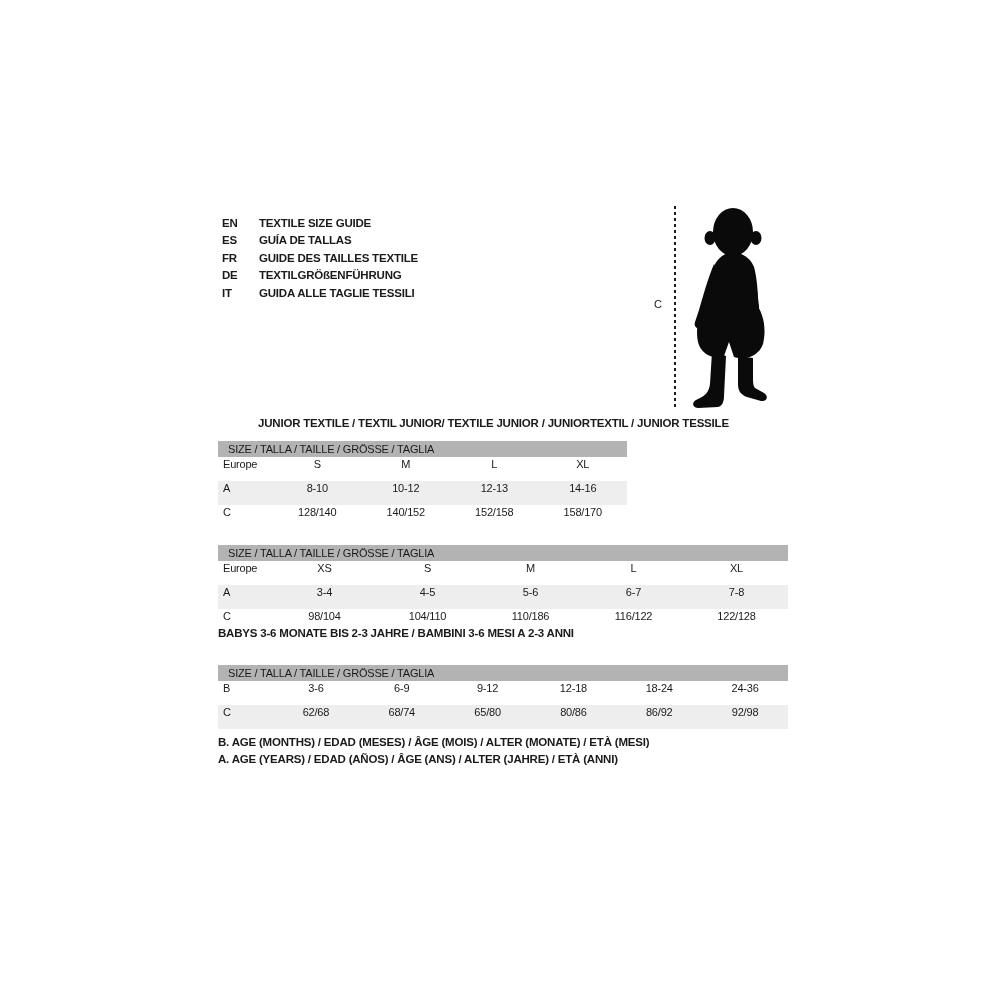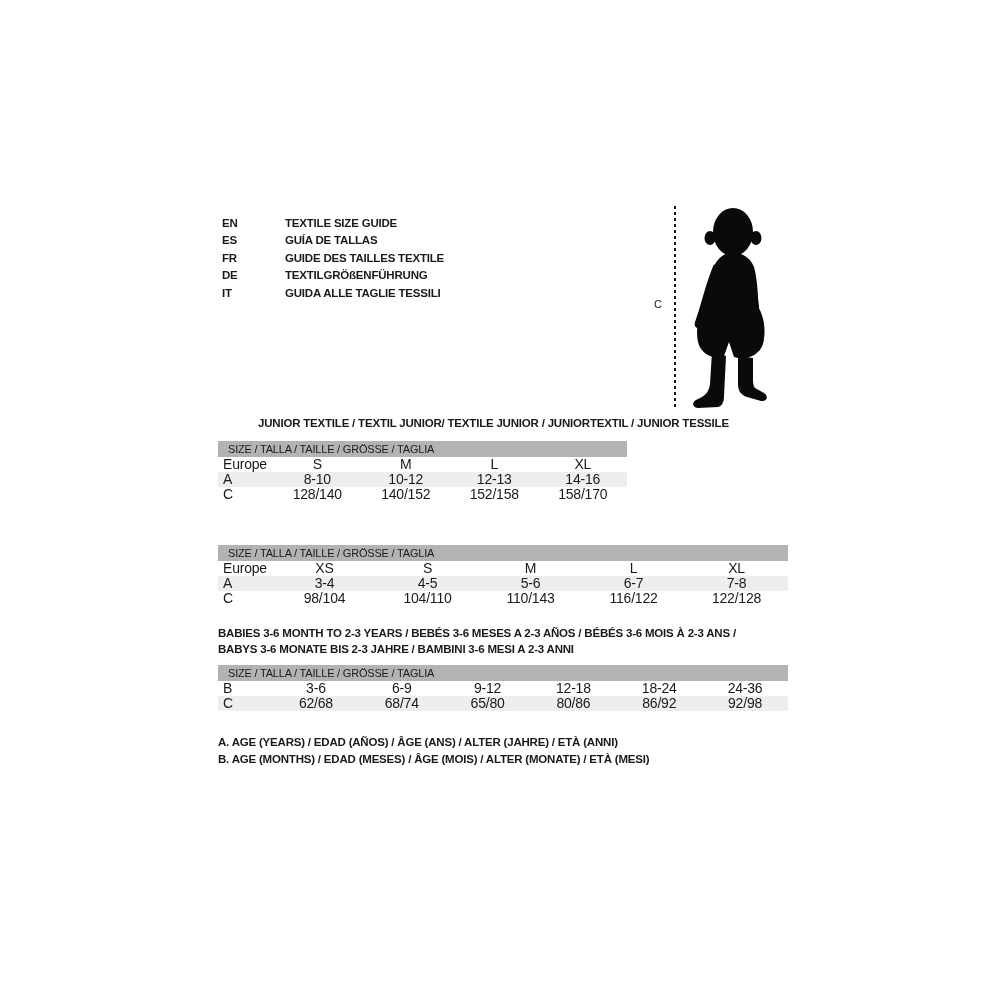--- a/index.html
+++ b/index.html
@@ -5,38 +5,38 @@
   html,body{margin:0;padding:0;background:#ffffff;}
   .canvas{
     position:relative;width:1000px;height:1000px;background:#ffffff;overflow:hidden;
     font-family:"Liberation Sans",sans-serif;color:var(--ink,#1a1a1a);
     letter-spacing:-0.2px;
   }
   .abs{position:absolute;}
 
   
   .lang{left:222px;top:215px;font-weight:700;font-size:11.5px;}
-  .lang-row{display:flex;height:17.4px;line-height:17.4px;gap:26px;}
+  .lang-row{display:flex;height:17.4px;line-height:17.4px;}
   .lang-code{width:37px;}
   .lang-label{white-space:nowrap;}
 
   
   .fig{left:648px;top:198px;width:146px;height:216px;}
   .dashline{position:absolute;left:26px;top:8px;width:2px;height:201px;
     background:repeating-linear-gradient(180deg,var(--ink,#1a1a1a) 0 3px,transparent 3px 6px);}
   .figc{position:absolute;left:6px;top:100px;font-size:11px;line-height:12px;}
   .babysvg{position:absolute;left:33px;top:6px;}
 
   
   .tbl-title{font-weight:700;font-size:11.5px;line-height:14px;white-space:nowrap;margin-left:40px;}
   .tbl-title2{font-weight:700;font-size:11.5px;line-height:16px;white-space:nowrap;}
   .sub{font-size:8px;vertical-align:-2px;letter-spacing:0;}
   .sizebar{height:16px;line-height:16px;background:var(--bar,#b3b3b3);
     padding-left:10px;font-size:11px;}
-  .trow{display:flex;height:15px;line-height:15px;font-size:14px;justify-content:space-between;}
+  .trow{display:flex;height:24px;line-height:15px;font-size:11px;justify-content:space-between;}
   .trow.shade{background:var(--shade,#eeeeee);}
   .lab{width:55px;padding-left:5px;box-sizing:border-box;}
   .val{flex:1;text-align:center;}
 
   
   .legend{font-weight:700;font-size:11.5px;line-height:17px;}
   .legend-line{white-space:nowrap;}
 </style>
 </head>
 <body>
@@ -123,28 +123,27 @@
       <span class="val">3-4</span>
       <span class="val">4-5</span>
       <span class="val">5-6</span>
       <span class="val">6-7</span>
       <span class="val">7-8</span>
     </div>
     <div class="trow">
       <span class="lab">C</span>
       <span class="val">98/104</span>
       <span class="val">104/110</span>
-      <span class="val">110/143</span>
+      <span class="val">110/186</span>
       <span class="val">116/122</span>
       <span class="val">122/128</span>
     </div>
   </div>
 
   <div class="abs tbl-title2" style="left:218px;top:625px;">
-    <div>BABIES 3-6 MONTH TO 2-3 YEARS / BEBÉS 3-6 MESES A 2-3 AÑOS / BÉBÉS 3-6 MOIS À 2-3 ANS /</div>
     <div>BABYS 3-6 MONATE BIS 2-3 JAHRE / BAMBINI 3-6 MESI A 2-3 ANNI</div>
   </div>
   <div class="abs" style="left:218px;top:665px;width:570px;">
     <div class="sizebar">SIZE / TALLA / TAILLE / GRÖSSE / TAGLIA</div>
     <div class="trow">
       <span class="lab">B</span>
       <span class="val">3-6</span>
       <span class="val">6-9</span>
       <span class="val">9-12</span>
       <span class="val">12-18</span>
@@ -156,17 +155,17 @@
       <span class="val">62/68</span>
       <span class="val">68/74</span>
       <span class="val">65/80</span>
       <span class="val">80/86</span>
       <span class="val">86/92</span>
       <span class="val">92/98</span>
     </div>
   </div>
 
   <div class="abs legend" style="left:218px;top:734px;">
+    <div class="legend-line">B. AGE (MONTHS) / EDAD (MESES) / ÂGE (MOIS) / ALTER (MONATE) / ETÀ (MESI)</div>
     <div class="legend-line">A. AGE (YEARS) / EDAD (AÑOS) / ÂGE (ANS) / ALTER (JAHRE) / ETÀ (ANNI)</div>
-    <div class="legend-line">B. AGE (MONTHS) / EDAD (MESES) / ÂGE (MOIS) / ALTER (MONATE) / ETÀ (MESI)</div>
   </div>
 
 </div>
 
 </body></html>

